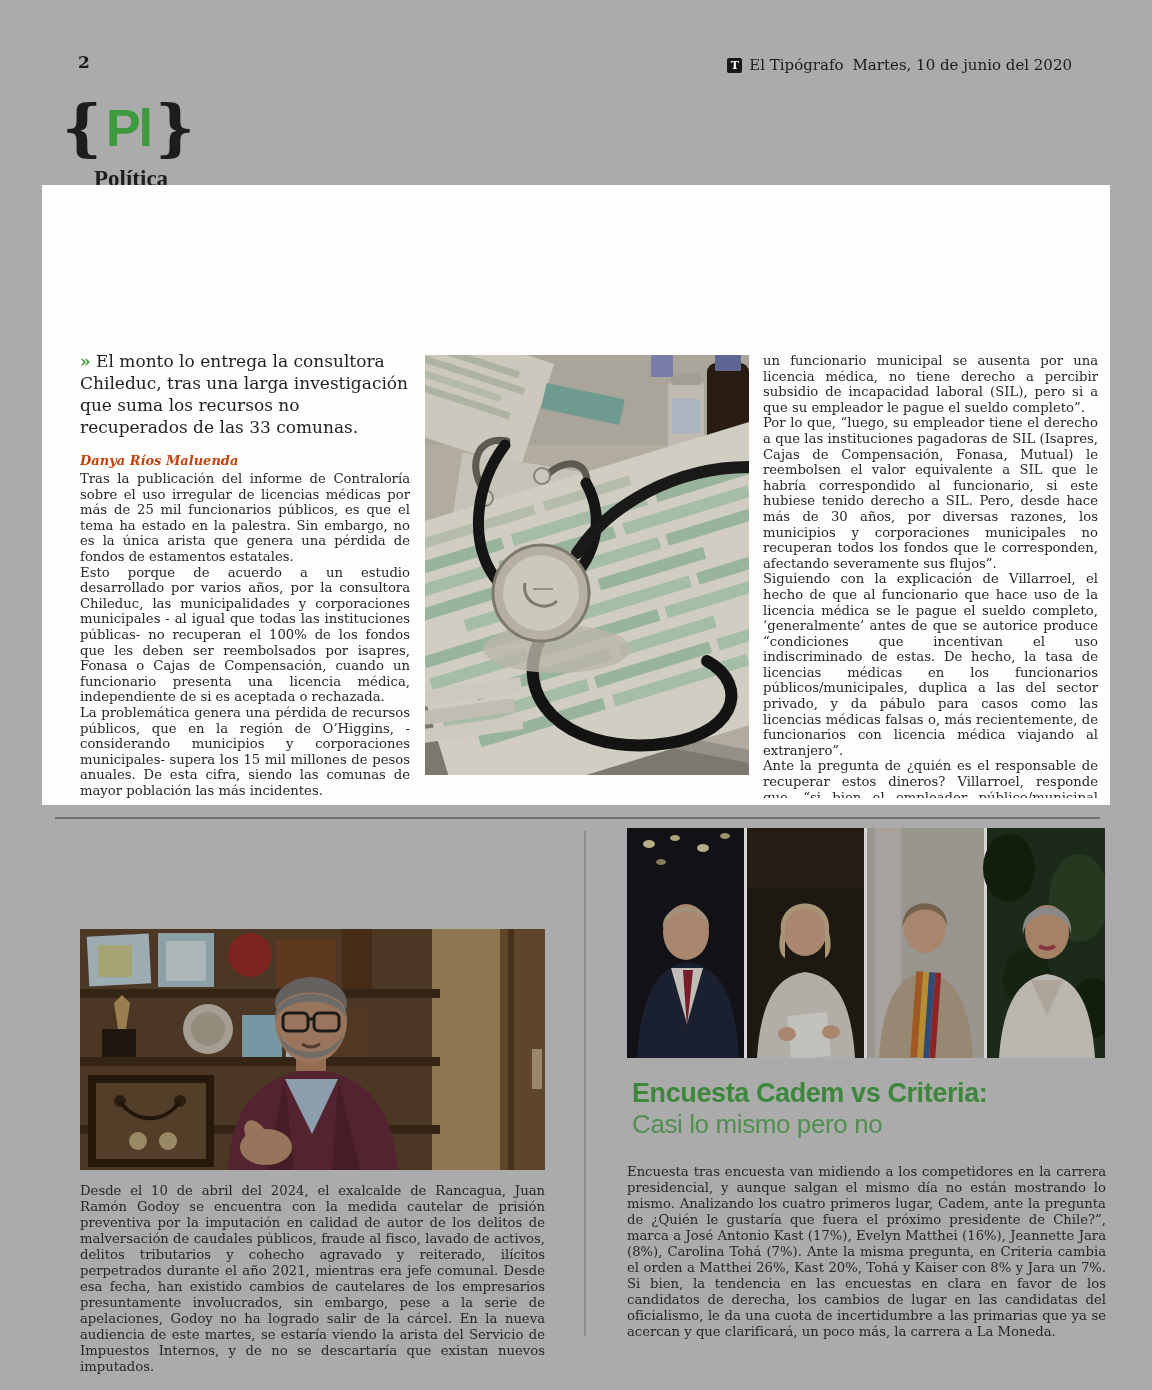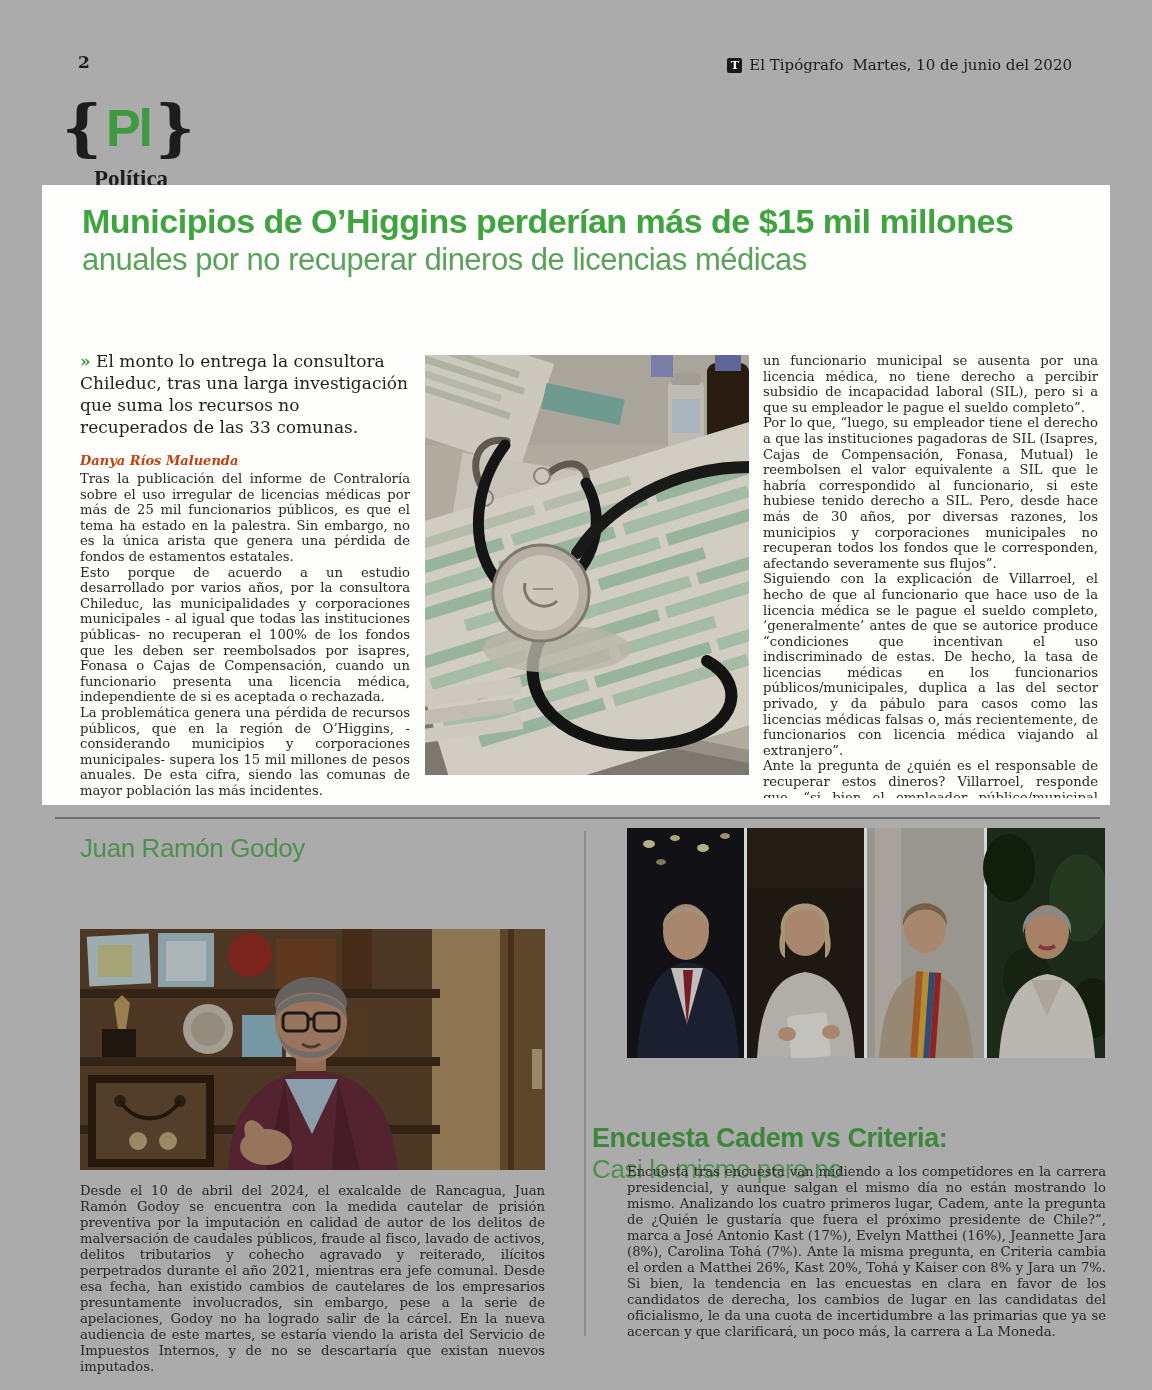--- a/index.html
+++ b/index.html
@@ -44,21 +44,21 @@
   .sub-hl{font-family:"Liberation Sans",sans-serif;letter-spacing:-0.4px;}
   .sub-hl .l1{font-size:27px;font-weight:bold;color:#3c873c;line-height:31px;}
   .sub-hl .l2{font-size:26px;font-weight:normal;color:#4f8f4f;line-height:31px;}
 
   .godoy-hl{position:absolute;left:80px;top:833px;width:470px;}
   .godoy-photo{position:absolute;left:80px;top:929px;width:465px;height:241px;overflow:hidden;background:#4a3a2a;}
   .godoy-body{position:absolute;left:80px;top:1183px;width:465px;}
   .lower-txt p{margin:0;font-size:13.2px;line-height:16px;color:#272725;text-align:justify;hyphens:auto;}
 
   .strip-photo{position:absolute;left:627px;top:828px;width:478px;height:230px;overflow:hidden;background:#111;}
-  .enc-hl{position:absolute;left:592px;top:1078px;width:480px;margin-top:45px;}
+  .enc-hl{position:absolute;left:632px;top:1078px;width:480px;}
   .enc-body{position:absolute;left:627px;top:1164px;width:479px;}
 </style>
 </head>
 <body>
 
 <div class="page">
 
   <div class="page-num">2</div>
   <div class="masthead">
     <span class="mi">T</span>
@@ -69,24 +69,20 @@
   <div class="badge">
     <div class="row">
       <span class="brace">{</span>
       <span class="abbr">Pl</span>
       <span class="brace">}</span>
     </div>
     <div class="lbl">Política</div>
   </div>
 
   <div class="panel">
-    <div class="hl">
-      <div class="l1">Municipios de O’Higgins perderían más de $15 mil millones</div>
-      <div class="l2">anuales por no recuperar dineros de licencias médicas</div>
-    </div>
 
     <div class="col-left">
       <div class="lead">
         <span class="mark">»</span>
         <span>El monto lo entrega la consultora Chileduc, tras una  larga investigación que suma los recursos no recuperados de las 33 comunas.</span>
       </div>
       <div class="byline">Danya Ríos Maluenda</div>
       <div class="body-txt">
         <p>Tras la publicación del informe de Contraloría sobre el uso irregular de licencias médicas por más de 25 mil funcionarios públicos, es que el tema ha estado en la palestra. Sin embargo, no es la única arista que genera una pérdida de fondos de estamentos estatales.</p>
         <p>Esto porque de acuerdo a un estudio desarrollado por varios años, por la consultora Chileduc, las municipalidades y corporaciones municipales - al igual que todas las instituciones públicas- no recuperan el 100% de los fondos que les deben ser reembolsados por isapres, Fonasa o Cajas de Compensación, cuando un funcionario presenta una licencia médica, independiente de si es aceptada o rechazada.</p>
@@ -183,21 +179,20 @@
       <p>Por lo que, “luego, su empleador tiene el derecho a que las instituciones pagadoras de SIL (Isapres, Cajas de Compensación, Fonasa, Mutual) le reembolsen el valor equivalente a SIL que le habría correspondido al funcionario, si este hubiese tenido derecho a SIL. Pero, desde hace más de 30 años, por diversas razones, los municipios y corporaciones municipales no recuperan todos los fondos que le corresponden, afectando severamente sus flujos”.</p>
       <p>Siguiendo con la explicación de Villarroel, el hecho de que al funcionario que hace uso de la licencia médica se le pague el sueldo completo, ‘generalmente’ antes de que se autorice produce “condiciones que incentivan el uso indiscriminado de estas. De hecho, la tasa de licencias médicas en los funcionarios públicos/municipales, duplica a las del sector privado, y da pábulo para casos como las licencias médicas falsas o, más recientemente, de funcionarios con licencia médica viajando al extranjero”.</p>
       <p>Ante la pregunta de ¿quién es el responsable de recuperar estos dineros? Villarroel, responde que, “si bien el empleador público/municipal tiene el derecho a ese reembolso, también tiene la obligación de gestionar su total recuperación, cuando corresponde, o justificar los casos en que no corresponde, siendo responsable de ello”.</p>
     </div>
   </div>
 
   <div class="hrule"></div>
   <div class="vrule"></div>
 
   <div class="godoy-hl sub-hl">
-    <div class="l2">Juan Ramón Godoy</div>
   </div>
 
   <div class="godoy-photo">
     <svg width="465" height="241" viewBox="0 0 465 241">
       <rect x="0" y="0" width="465" height="241" fill="#63492f"></rect>
 
       <rect x="352" y="0" width="113" height="241" fill="#bb9c6c"></rect>
       <rect x="420" y="0" width="45" height="241" fill="#7c5c38"></rect>
       <rect x="428" y="0" width="6" height="241" fill="#5d4226"></rect>
       <rect x="452" y="120" width="10" height="40" fill="#c8b28a"></rect>

